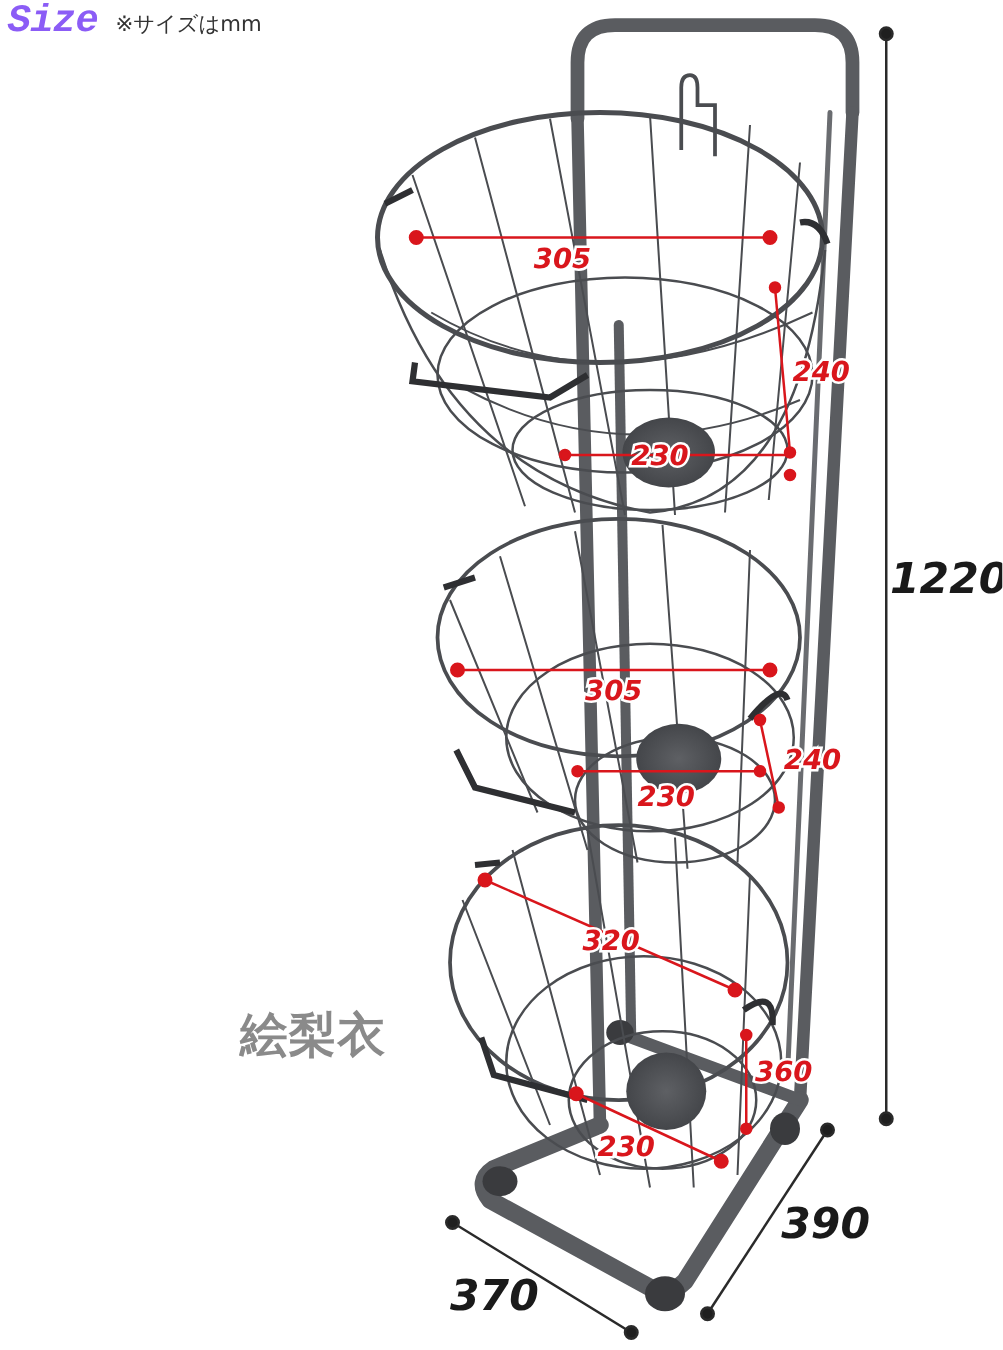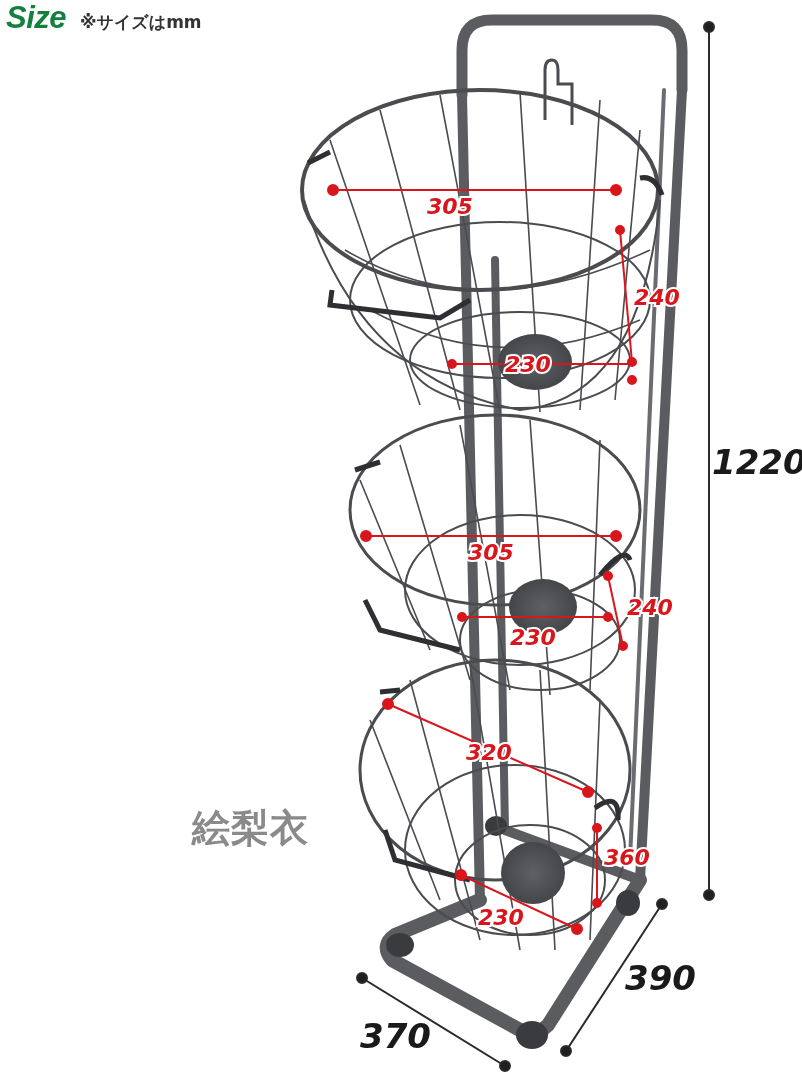--- a/index.html
+++ b/index.html
@@ -1,21 +1,21 @@
 <!DOCTYPE html>
 <html><head>
   <meta charset="utf-8">
   <style>
     html, body { margin: 0; padding: 0; background: #ffffff; }
     body { width: 802px; height: 1080px; position: relative; overflow: hidden;
            font-family: "DejaVu Sans", sans-serif; }
     .header { position: absolute; left: 6px; top: 0; height: 44px; display: flex; align-items: baseline; gap: 14px; }
-    .title { font-family: Liberation Sans, sans-serif; font-weight: bold; font-style: italic;
-             font-size: 31px; color: #15803d; letter-spacing: -0.5px; }
-    .unit-note { font-family: "DejaVu Sans", sans-serif; font-weight: bold; font-size: 17px; color: #333; }
+    .title { font-family: Liberation Mono, monospace; font-weight: bold; font-style: italic;
+             font-size: 31px; color: #8b5cf6; letter-spacing: -0.5px; }
+    .unit-note { font-family: "DejaVu Sans", sans-serif; font-weight: normal; font-size: 17px; color: #333; }
     svg.art { position: absolute; left: 0; top: 0; }
     .dim-red { font-family: "DejaVu Sans", sans-serif; font-weight: bold; font-style: italic;
                font-size: 22px; fill: #d9161c; stroke: #ffffff; stroke-width: 4px; paint-order: stroke; }
     .dim-black { font-family: "DejaVu Sans", sans-serif; font-weight: bold; font-style: italic;
                  font-size: 34px; fill: #1a1a1a; }
     .watermark { position: absolute; left: 192px; top: 803px; font-family: "DejaVu Sans", sans-serif;
                  font-size: 38px; color: #8a8a8a; letter-spacing: 1px; font-weight: bold; }
   </style>
 </head>
 <body>

